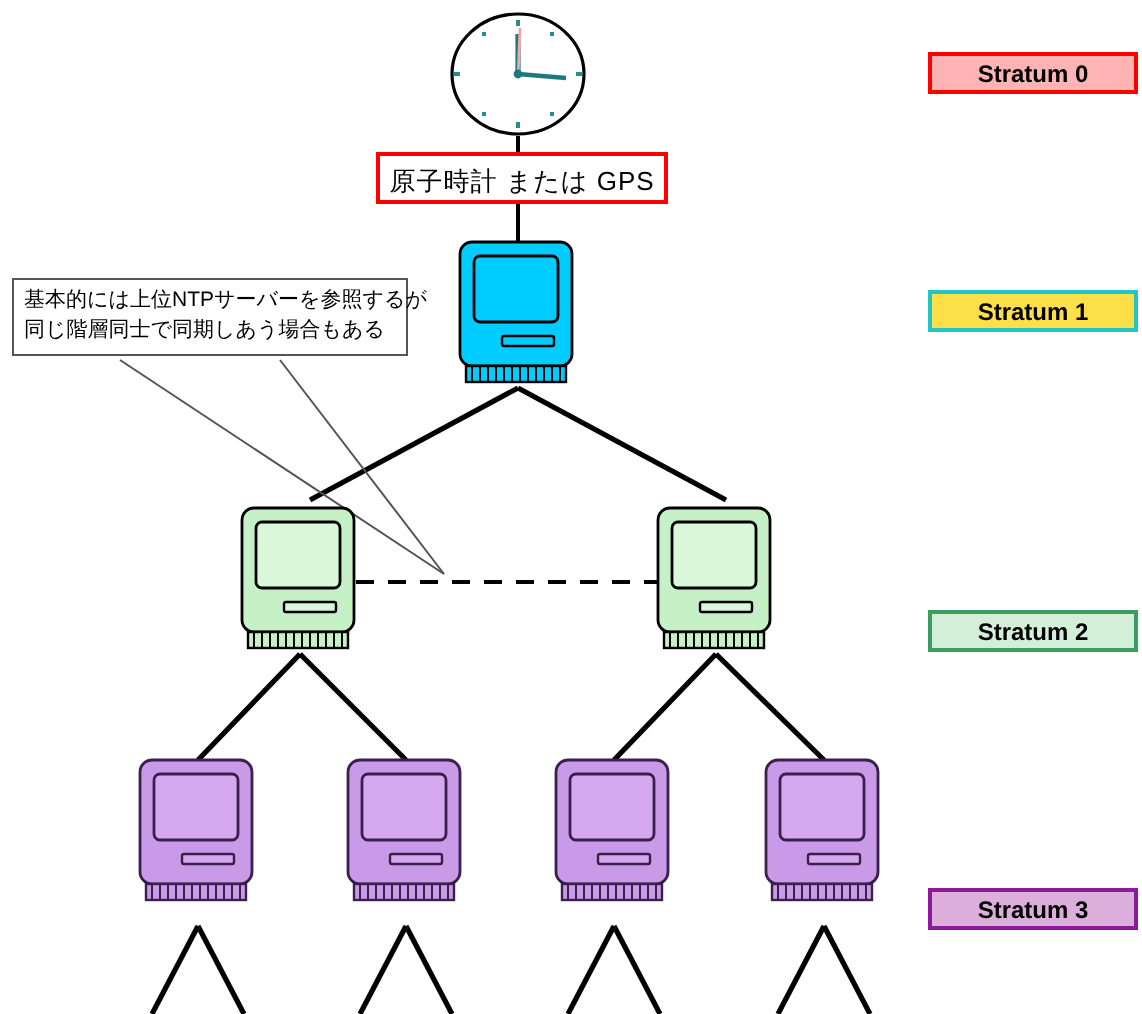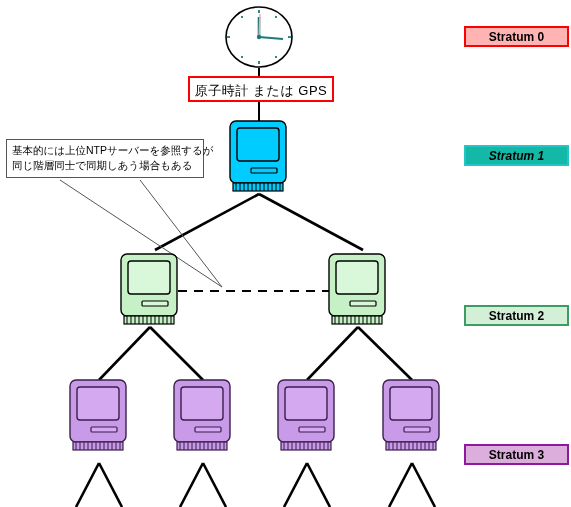--- a/index.html
+++ b/index.html
@@ -18,21 +18,21 @@
   
   .note{position:absolute;background:#ffffff;border:1px solid #555;
         font-size:10.5px;line-height:1.45;color:#000;padding:3px 5px 4px 5px;
         white-space:nowrap;}
 
   
   .chip{position:absolute;width:105px;height:21px;display:flex;
         align-items:center;justify-content:center;font-size:12px;
         font-weight:bold;color:#000;box-sizing:border-box;}
   .chip-s0{background:#ffb3b3;border:2px solid #ff0000;align-items:center;}
-  .chip-s1{background:#14b8a6;border:2px solid #22c6c6;font-style:italic;}
+  .chip-s1{background:#fde047;border:2px solid #22c6c6;}
   .chip-s2{background:#d3efd7;border:2px solid #3a9e62;}
   .chip-s3{background:#dcaedc;border:2px solid #8e189e;}
 
   
   .mac{position:absolute;width:62px;height:74px;}
 </style>
 </head>
 <body>
 
 <div id="stage">

